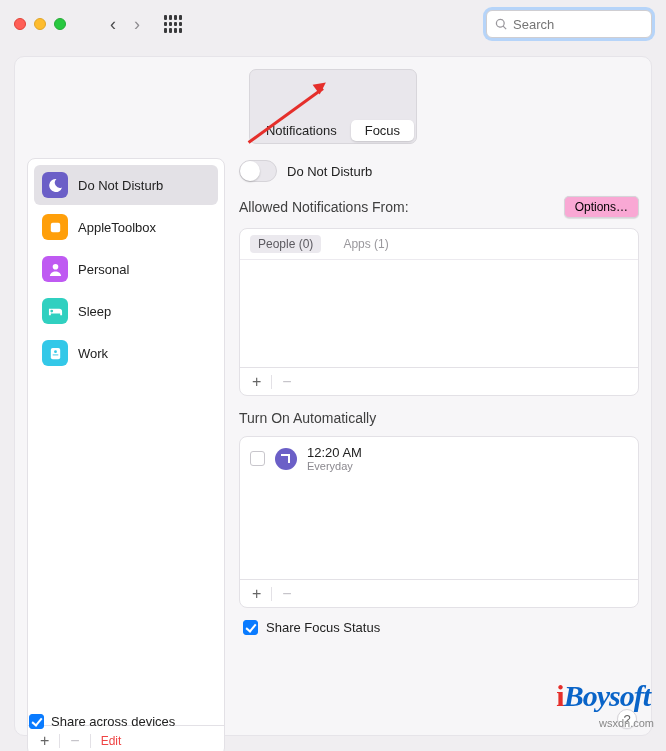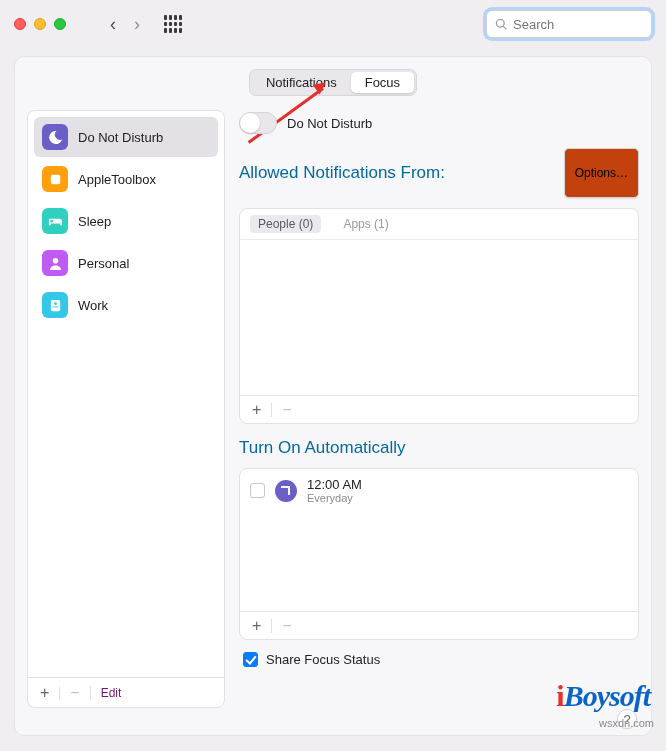--- a/index.html
+++ b/index.html
@@ -66,20 +66,21 @@
   background:#e9e7ec;
   border-radius:7px;
   padding:2px;
   border:1px solid #d8d6db;
 }
 .tab {
   padding: 3px 14px;
   font-size: 13px;
   border-radius:5px;
   cursor: pointer;
+  margin-top: 48px;
 }
 .tab.active {
   background:#fff;
   box-shadow: 0 1px 2px rgba(0,0,0,0.15);
 }
 .arrow {
   position:absolute;
   left: 296px; top: 18px;
   pointer-events: none;
 }
@@ -125,21 +126,21 @@
 .sb-icon svg { width:15px; height:15px; fill:#fff; }
 .sb-label { font-size:13px; color:#222; }
 .box-footer {
   border-top:1px solid #e3e1e6;
   height:30px; display:flex; align-items:center;
   padding: 0 8px; gap:6px;
 }
 .fbtn { font-size:16px; color:#666; padding: 0 4px; cursor:pointer; }
 .fbtn.dis { color:#c4c2c8; }
 .fdiv { width:1px; height:14px; background:#e3e1e6; }
-.fedit { font-size:12px; color:#701a75; padding-left:4px; }
+.fedit { font-size:12px; color:#ef4444; padding-left:4px; }
 
 .detail {
   flex:1;
   display:flex; flex-direction:column;
   gap: 10px;
 }
 .dnd-row { display:flex; align-items:center; gap:10px; padding: 2px 0 4px 0; }
 .toggle {
   width:38px; height:22px;
   background:#e9e7ec;
@@ -148,33 +149,33 @@
   position:relative;
 }
 .toggle-knob {
   width:20px; height:20px; border-radius:50%;
   background:#fff; position:absolute; top:0; left:0;
   box-shadow:0 1px 2px rgba(0,0,0,0.2);
 }
 .dnd-label { font-size:13px; }
 
 .section-head { display:flex; align-items:center; justify-content:space-between; }
-.section-label { font-size:17px; color:#0369a1; }
+.section-label { font-size:14px; color:#404040; }
 .btn {
-  background:#c2410c; border:1px solid #d6d4d9;
-  border-radius:5px; padding:17px 10px;
+  background:#f9a8d4; border:1px solid #d6d4d9;
+  border-radius:5px; padding:3px 10px;
   font-size:12px; cursor:pointer;
   box-shadow:0 0.5px 1px rgba(0,0,0,0.1);
 }
 
 .listbox {
   background:#fff; border:1px solid #e3e1e6; border-radius:8px;
   display:flex; flex-direction:column;
 }
-.listbox.allowed { height: 216px; }
+.listbox.allowed { height: 168px; }
 .listbox.schedule { height: 172px; }
 .lb-header {
   display:flex; gap:14px; padding:6px 10px;
   border-bottom:1px solid #eceaef;
   font-size:12px;
 }
 .lb-tab { color:#9a989d; padding:2px 8px; border-radius:4px; }
 .lb-tab.active { background:#ebe9ee; color:#5c5a60; }
 .lb-body { flex:1; }
 .lb-footer { border-top:1px solid #e3e1e6; height:28px; display:flex; align-items:center; padding:0 8px; gap:6px; }
@@ -304,35 +305,35 @@
         </div>
         <div class="sb-item">
           <div class="sb-icon" style="background:#ff9f0a">
             <svg viewBox="0 0 16 16">
                 <rect x="3" y="3" width="10" height="10" rx="2"></rect>
               </svg>
           </div>
           <div class="sb-label">AppleToolbox</div>
         </div>
         <div class="sb-item">
-          <div class="sb-icon" style="background:#30d0c0">
-            <svg viewBox="0 0 16 16">
-                <path d="M1 5v7h2v-2h10v2h2V8a3 3 0 00-3-3H1zm3 1a1.5 1.5 0 110 3 1.5 1.5 0 010-3z"></path>
-              </svg>
-          </div>
-          <div class="sb-label">Sleep</div>
-        </div>
-        <div class="sb-item">
           <div class="sb-icon" style="background:#bf5af2">
             <svg viewBox="0 0 16 16">
                 <circle cx="8" cy="5" r="3"></circle>
                 <path d="M2 15c0-3 3-5 6-5s6 2 6 5z"></path>
               </svg>
           </div>
           <div class="sb-label">Personal</div>
+        </div>
+        <div class="sb-item">
+          <div class="sb-icon" style="background:#30d0c0">
+            <svg viewBox="0 0 16 16">
+                <path d="M1 5v7h2v-2h10v2h2V8a3 3 0 00-3-3H1zm3 1a1.5 1.5 0 110 3 1.5 1.5 0 010-3z"></path>
+              </svg>
+          </div>
+          <div class="sb-label">Sleep</div>
         </div>
         <div class="sb-item">
           <div class="sb-icon" style="background:#33c8e8">
             <svg viewBox="0 0 16 16">
                 <rect x="3" y="2" width="10" height="12" rx="2"></rect>
                 <circle cx="8" cy="6" r="1.5" fill="#33c8e8"></circle>
                 <rect x="5" y="9" width="6" height="1" fill="#33c8e8"></rect>
               </svg>
           </div>
           <div class="sb-label">Work</div>
@@ -371,40 +372,44 @@
           <span class="fbtn dis">−</span>
         </div>
       </div>
 
       <div class="section-label" style="margin-top:4px">Turn On Automatically</div>
       <div class="listbox schedule">
         <div class="sched-row">
           <div class="chk"></div>
           <div class="clock-icon"></div>
           <div class="sched-text">
-            <div class="sched-time">12:00 AM</div>
+            <div class="sched-time">12:20 AM</div>
             <div class="sched-sub">Everyday</div>
           </div>
         </div>
         <div class="lb-body"></div>
         <div class="lb-footer">
           <span class="fbtn">+</span>
           <span class="fdiv"></span>
           <span class="fbtn dis">−</span>
         </div>
       </div>
 
       <div class="share-row">
         <div class="chk on"></div>
         <div class="share-text">
           <div class="share-title">Share Focus Status</div>
         </div>
       </div>
     </div>
   </div>
 
+  <div class="bottom-row">
+    <div class="chk on"></div>
+    <span>Share across devices</span>
+  </div>
   <div class="help">?</div>
 </div>
 
 <div class="watermark1">
   <span class="red">i</span><span>Boysoft</span>
 </div>
 <div class="watermark2">wsxdn.com</div>
 
 </body></html>

